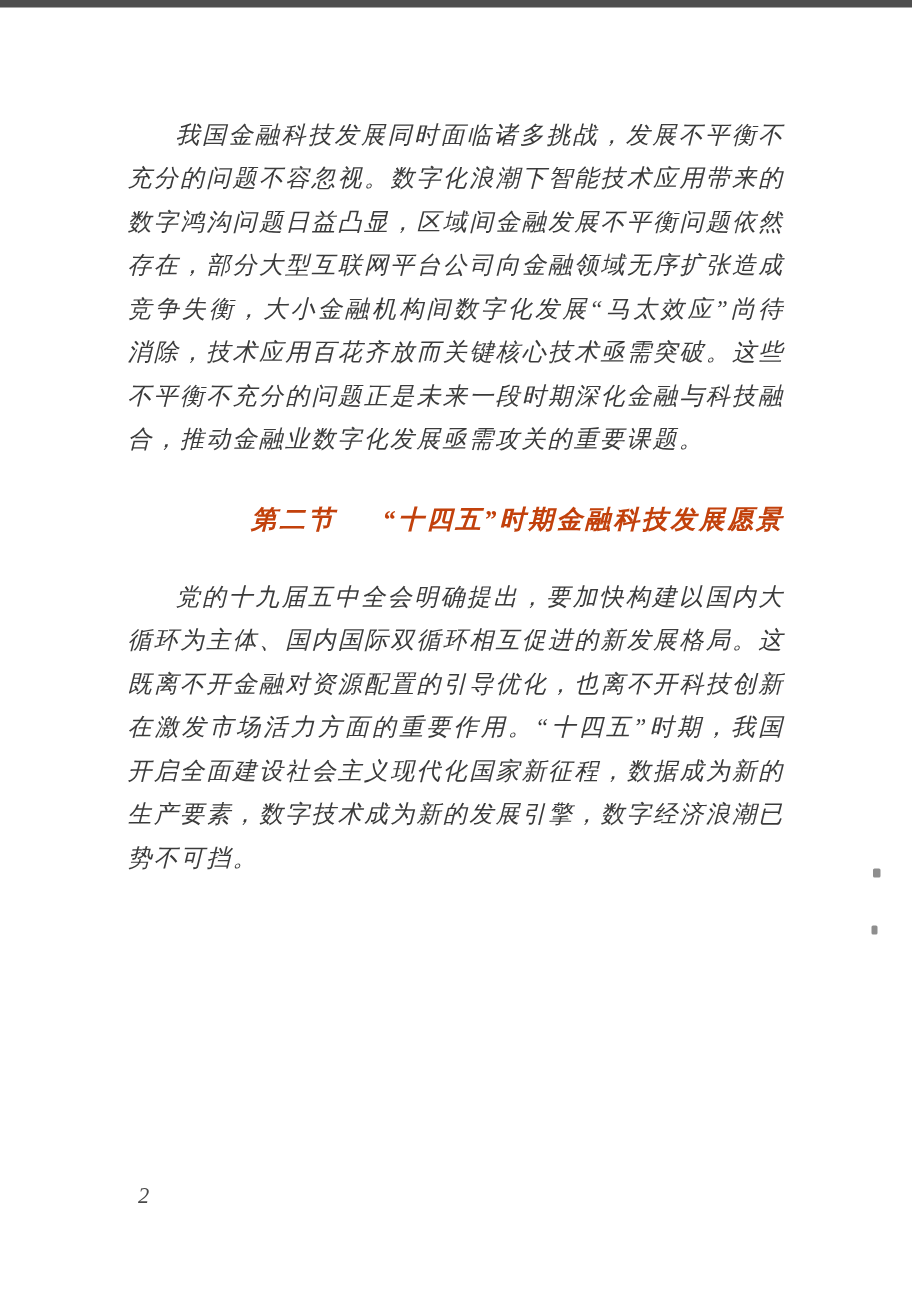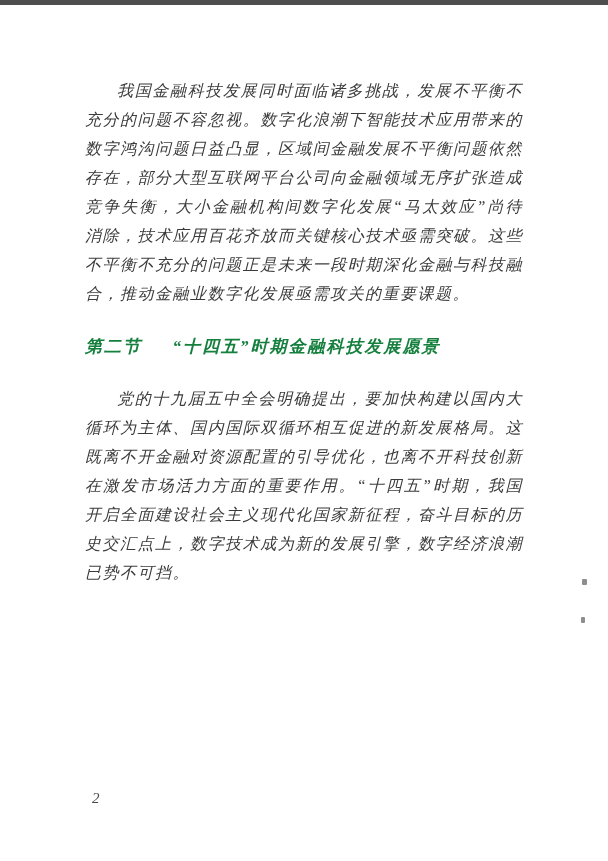--- a/index.html
+++ b/index.html
@@ -36,25 +36,25 @@
     font-size: 16px;
     line-height: 29px;
     letter-spacing: 1.5px;
     text-align: justify;
     text-justify: inter-character;
     text-indent: 2em;
     color: #3b3b3b;
   }
   .section-heading {
     margin: 27px 0 26px 0;
-    text-align: left;
+    text-align: right;
     font-size: 17px;
     font-weight: 700;
     letter-spacing: 2px;
-    color: #15803d;
+    color: #c2410c;
     white-space: nowrap;
   }
   .section-heading .heading-label {
     margin-right: 1.8em;
   }
   .page-number {
     position: absolute;
     left: 92px;
     top: 790px;
     font-size: 15px;
@@ -77,21 +77,21 @@
   <div class="scan-bar-top"></div>
 
   <div class="content">
 
     <p class="body-para">我国金融科技发展同时面临诸多挑战，发展不平衡不充分的问题不容忽视。数字化浪潮下智能技术应用带来的数字鸿沟问题日益凸显，区域间金融发展不平衡问题依然存在，部分大型互联网平台公司向金融领域无序扩张造成竞争失衡，大小金融机构间数字化发展“马太效应”尚待消除，技术应用百花齐放而关键核心技术亟需突破。这些不平衡不充分的问题正是未来一段时期深化金融与科技融合，推动金融业数字化发展亟需攻关的重要课题。</p>
 
     <h2 class="section-heading">
       <span class="heading-label">第二节</span><span>“十四五”时期金融科技发展愿景</span>
     </h2>
 
-    <p class="body-para">党的十九届五中全会明确提出，要加快构建以国内大循环为主体、国内国际双循环相互促进的新发展格局。这既离不开金融对资源配置的引导优化，也离不开科技创新在激发市场活力方面的重要作用。“十四五”时期，我国开启全面建设社会主义现代化国家新征程，奋斗目标的历史交汇点上，数字技术成为新的发展引擎，数字经济浪潮已势不可挡。</p>
+    <p class="body-para">党的十九届五中全会明确提出，要加快构建以国内大循环为主体、国内国际双循环相互促进的新发展格局。这既离不开金融对资源配置的引导优化，也离不开科技创新在激发市场活力方面的重要作用。“十四五”时期，我国开启全面建设社会主义现代化国家新征程，数据成为新的生产要素，数字技术成为新的发展引擎，数字经济浪潮已势不可挡。</p>
 
 
   </div>
 
   <div class="page-number">2</div>
 
   <div class="speckle speckle-1"></div>
   <div class="speckle speckle-2"></div>
 
 </div>

